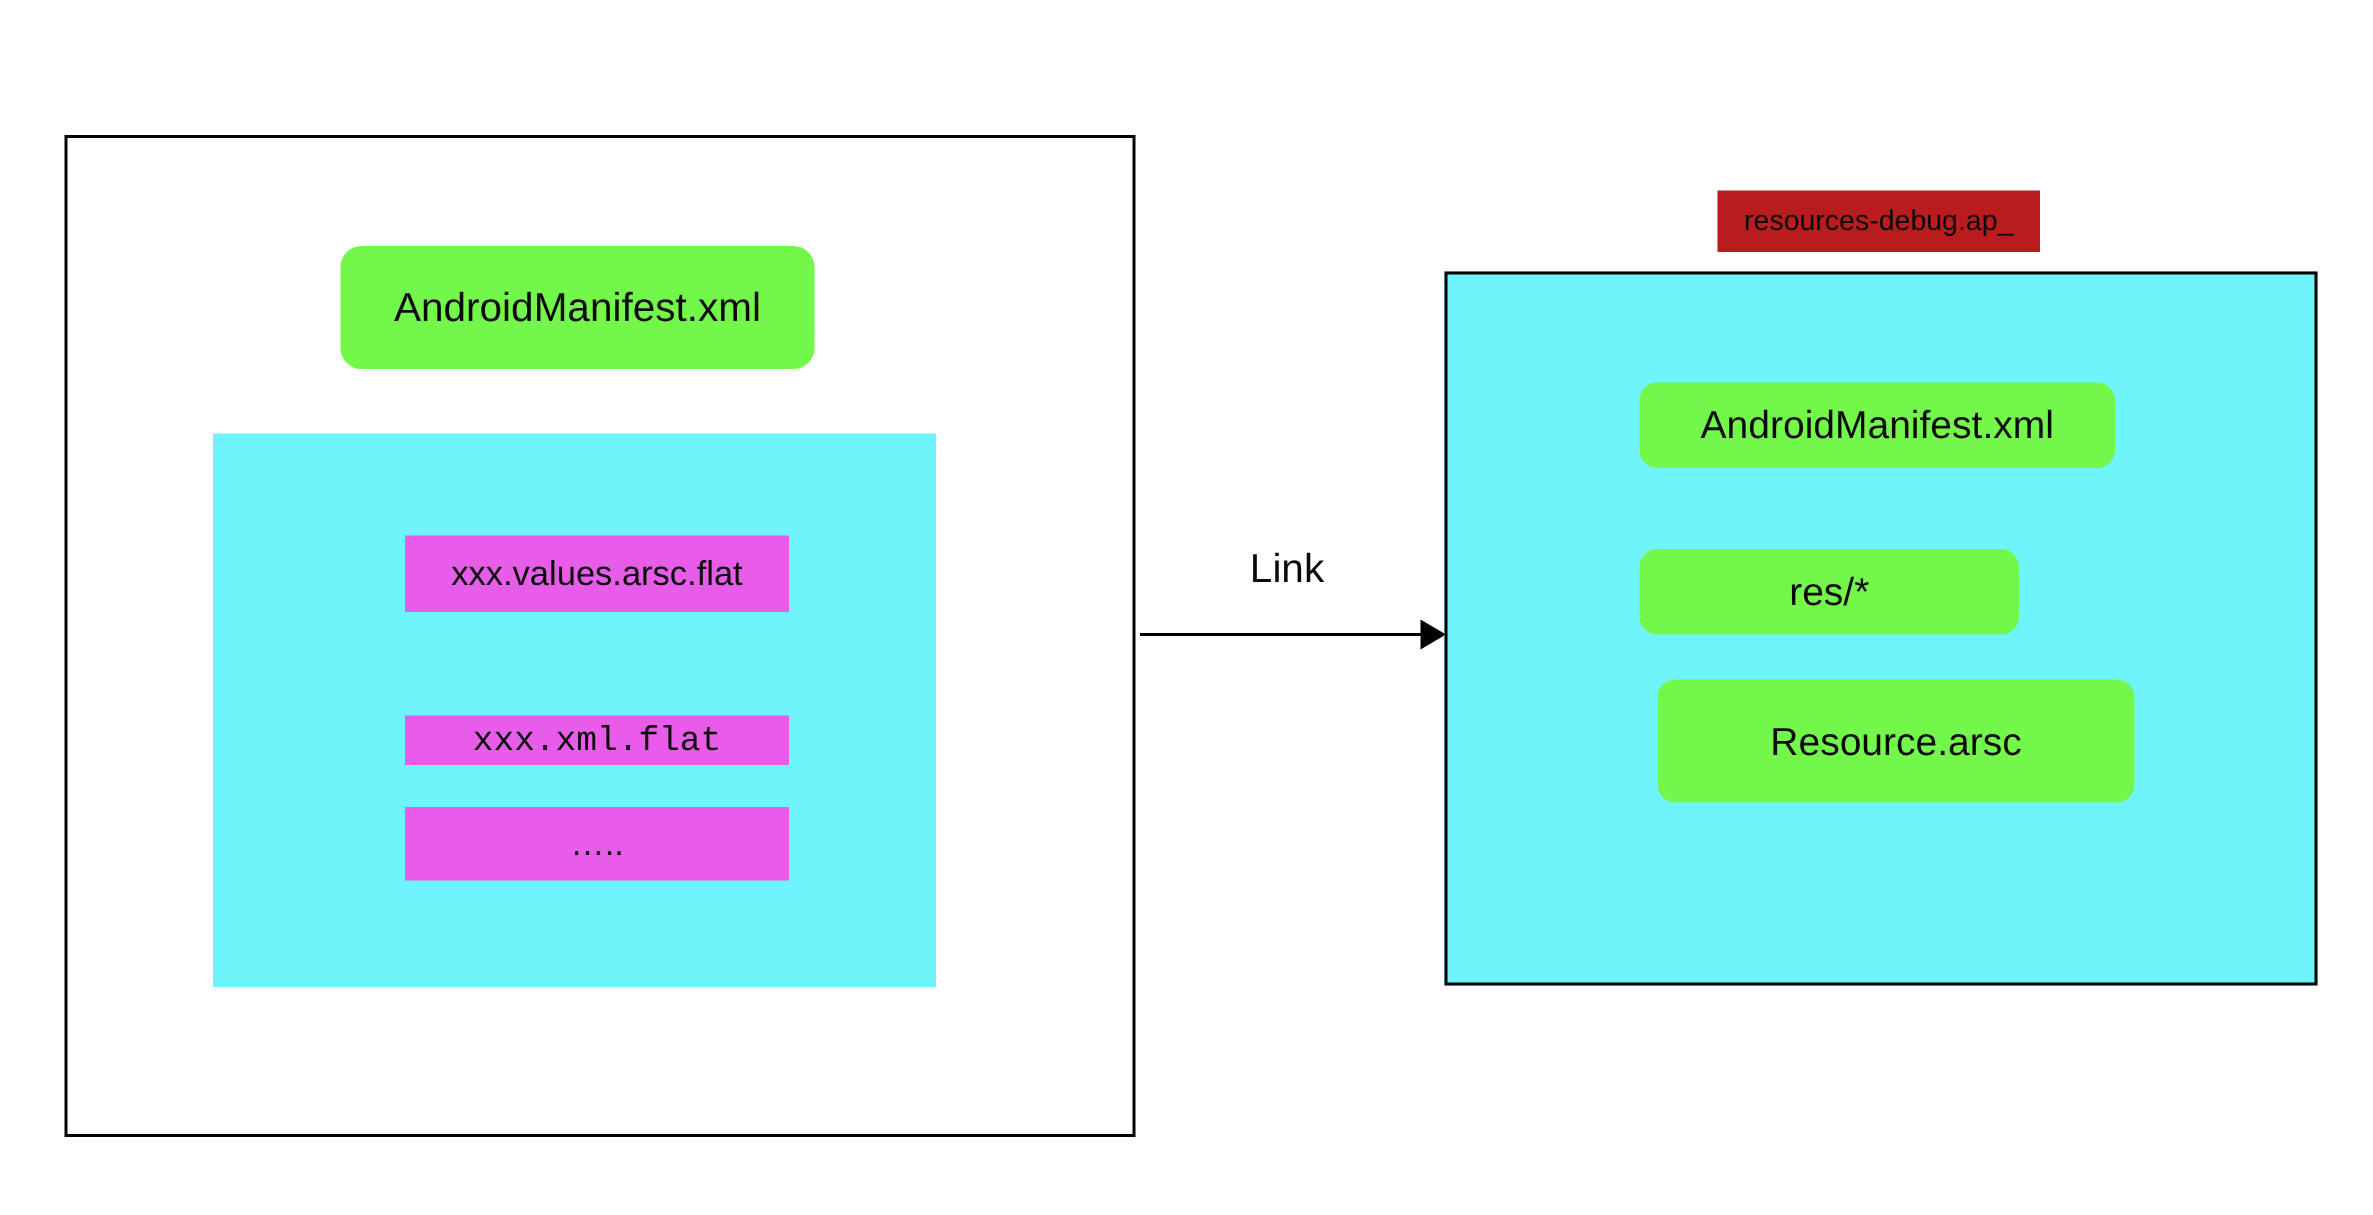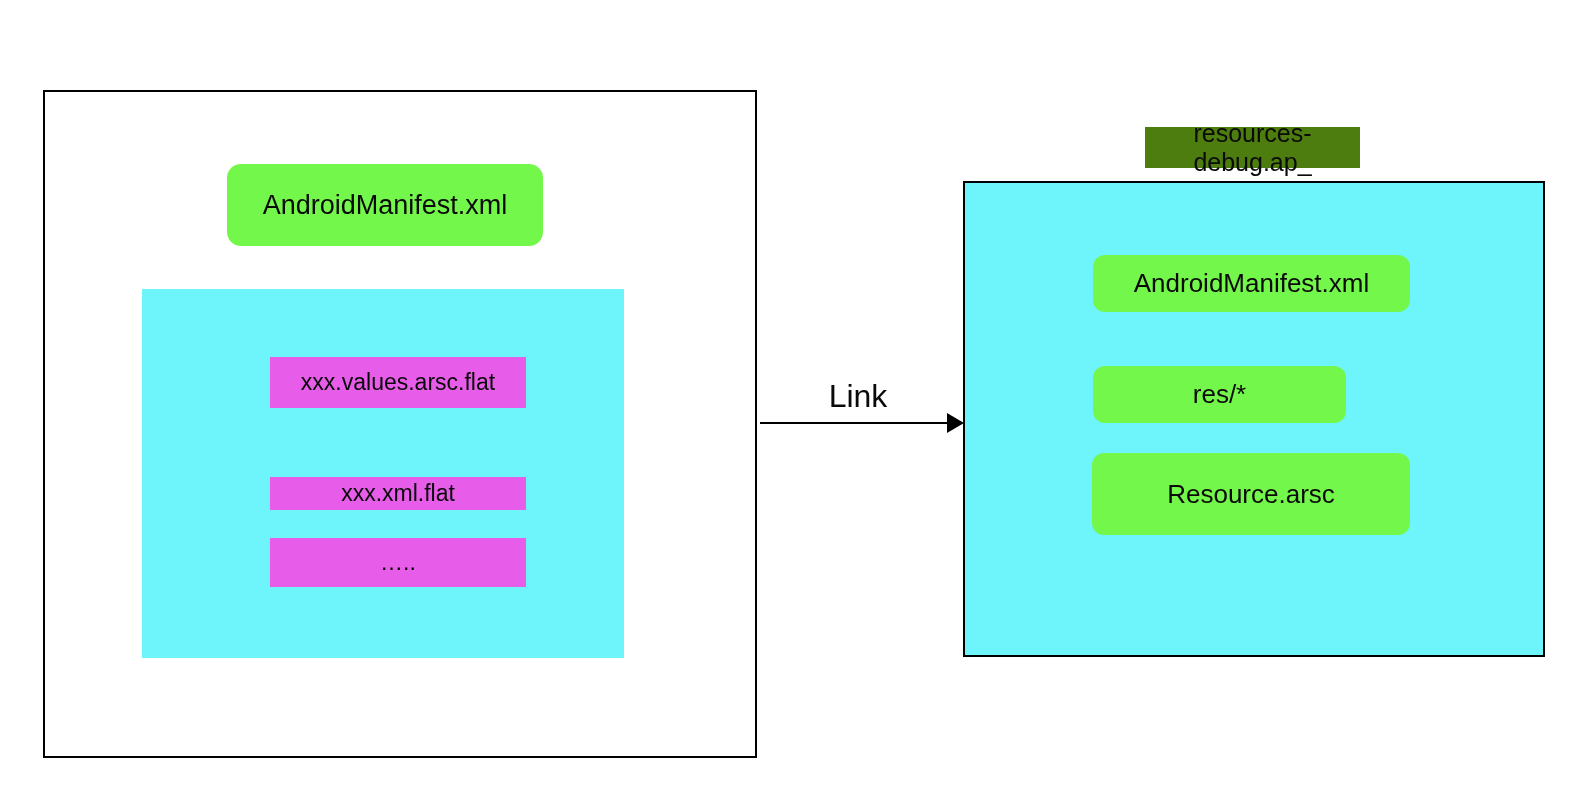--- a/index.html
+++ b/index.html
@@ -14,36 +14,36 @@
   .abs{position:absolute;box-sizing:border-box;}
   .center{display:flex;align-items:center;justify-content:center;text-align:center;}
 
   
   .left-outer{left:43px;top:90px;width:714px;height:668px;border:2px solid #000;background:#ffffff;}
   .manifest-chip-left{left:182px;top:72px;width:316px;height:82px;background:#74F74B;border-radius:14px;font-size:27px;}
   .left-cyan{left:97px;top:197px;width:482px;height:369px;background:#6EF4FB;}
   .flat-bar{left:128px;width:256px;background:#E75CE8;font-size:23px;}
   .flat-bar.b1{top:68px;height:51px;}
   .flat-bar.b2{top:128px;height:35px;}
-  .flat-bar.b3{top:188px;height:33px;}
+  .flat-bar.b3{top:188px;height:33px;font-family:Liberation Mono, monospace;}
   .flat-bar.b4{top:249px;height:49px;}
 
   
-  .link-label{left:808px;top:378px;width:100px;font-size:32px;}
+  .link-label{left:808px;top:364px;width:100px;font-size:27px;}
   .arrow-line{left:760px;top:422px;width:188px;height:2px;background:#000;}
   .arrow-head{left:947px;top:413px;width:0;height:0;
     border-top:10px solid transparent;border-bottom:10px solid transparent;border-left:17px solid #000;}
 
   
-  .archive-caption{left:1145px;top:127px;width:215px;height:41px;background:#4d7c0f;font-size:25px;}
+  .archive-caption{left:1145px;top:127px;width:215px;height:41px;background:#b91c1c;font-size:19px;}
   .right-cyan{left:963px;top:181px;width:582px;height:476px;border:2px solid #000;background:#6EF4FB;}
   .archive-item{background:#74F74B;border-radius:12px;font-size:26px;}
   .archive-item.g1{left:128px;top:72px;width:317px;height:57px;}
   .archive-item.g2{left:128px;top:183px;width:253px;height:57px;}
-  .archive-item.g3{left:127px;top:270px;width:318px;height:82px;}
+  .archive-item.g3{left:140px;top:270px;width:318px;height:82px;}
 </style>
 </head>
 <body>
 
 <div class="canvas">
 
   <div class="abs left-outer">
     <div class="abs center manifest-chip-left">AndroidManifest.xml</div>
 
     <div class="abs left-cyan">

